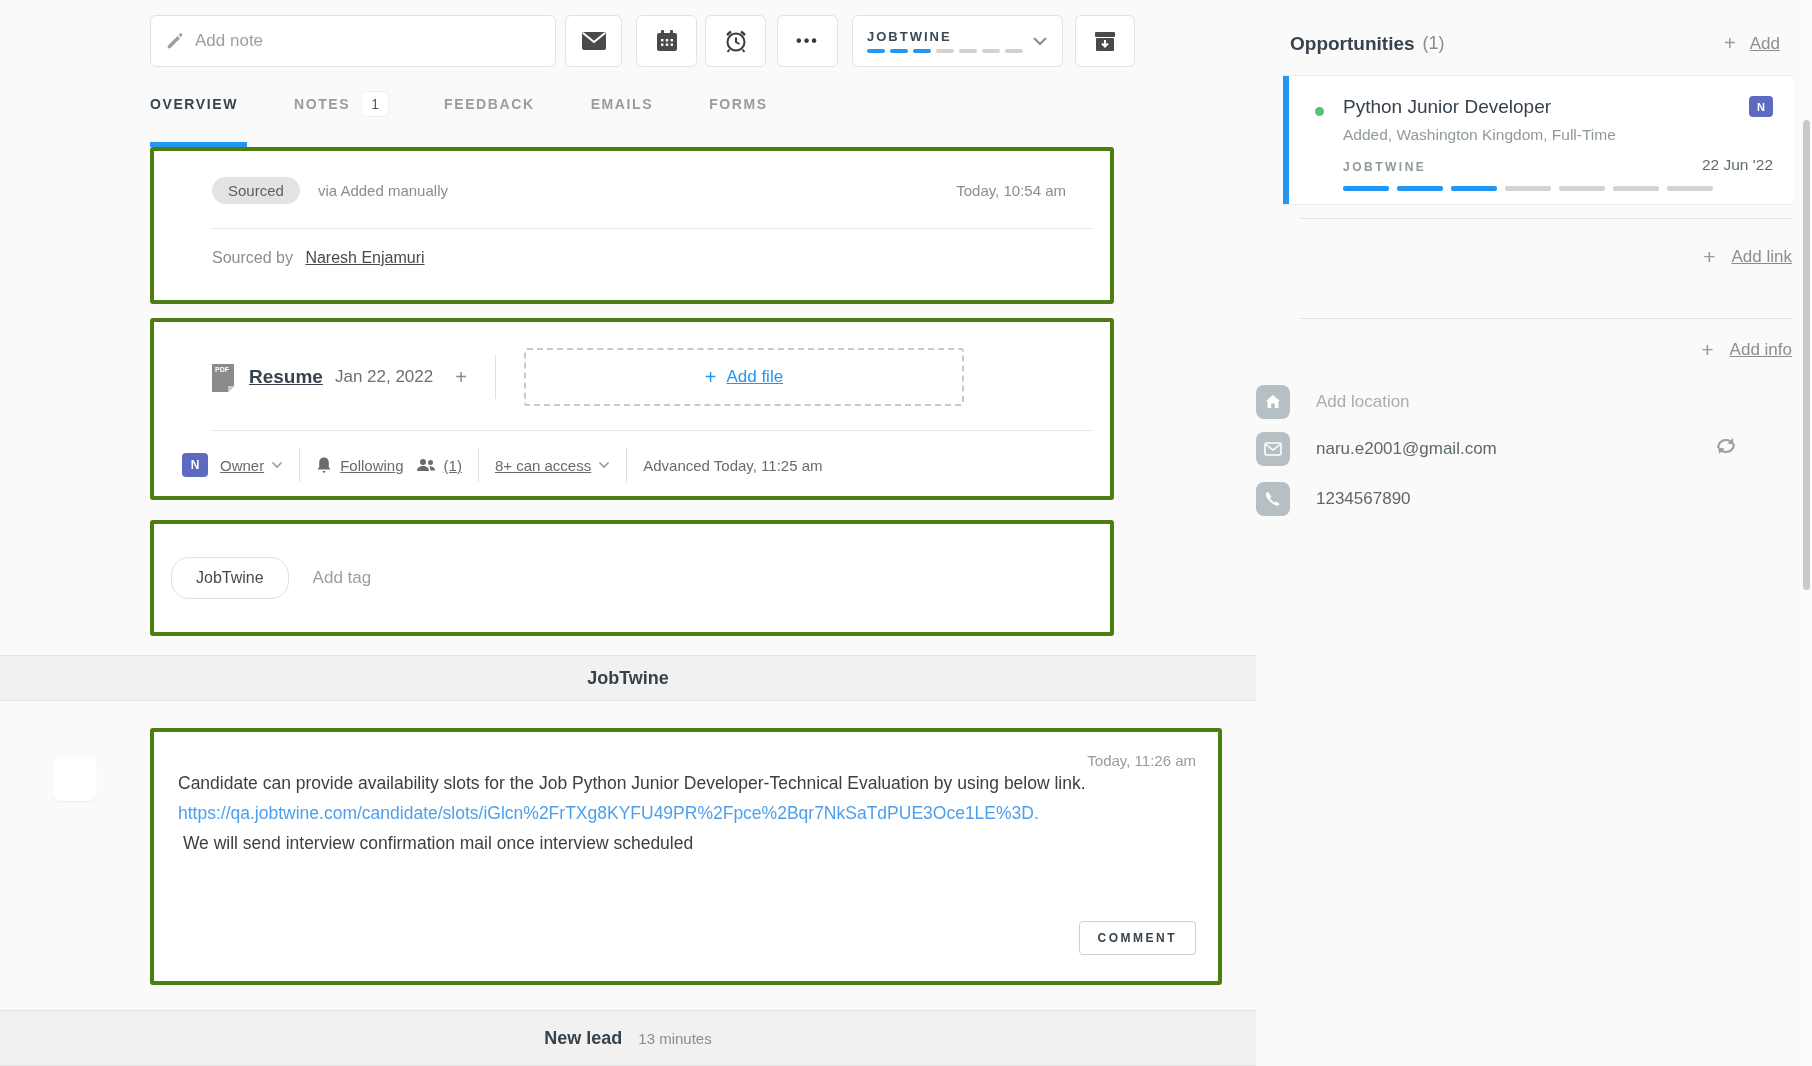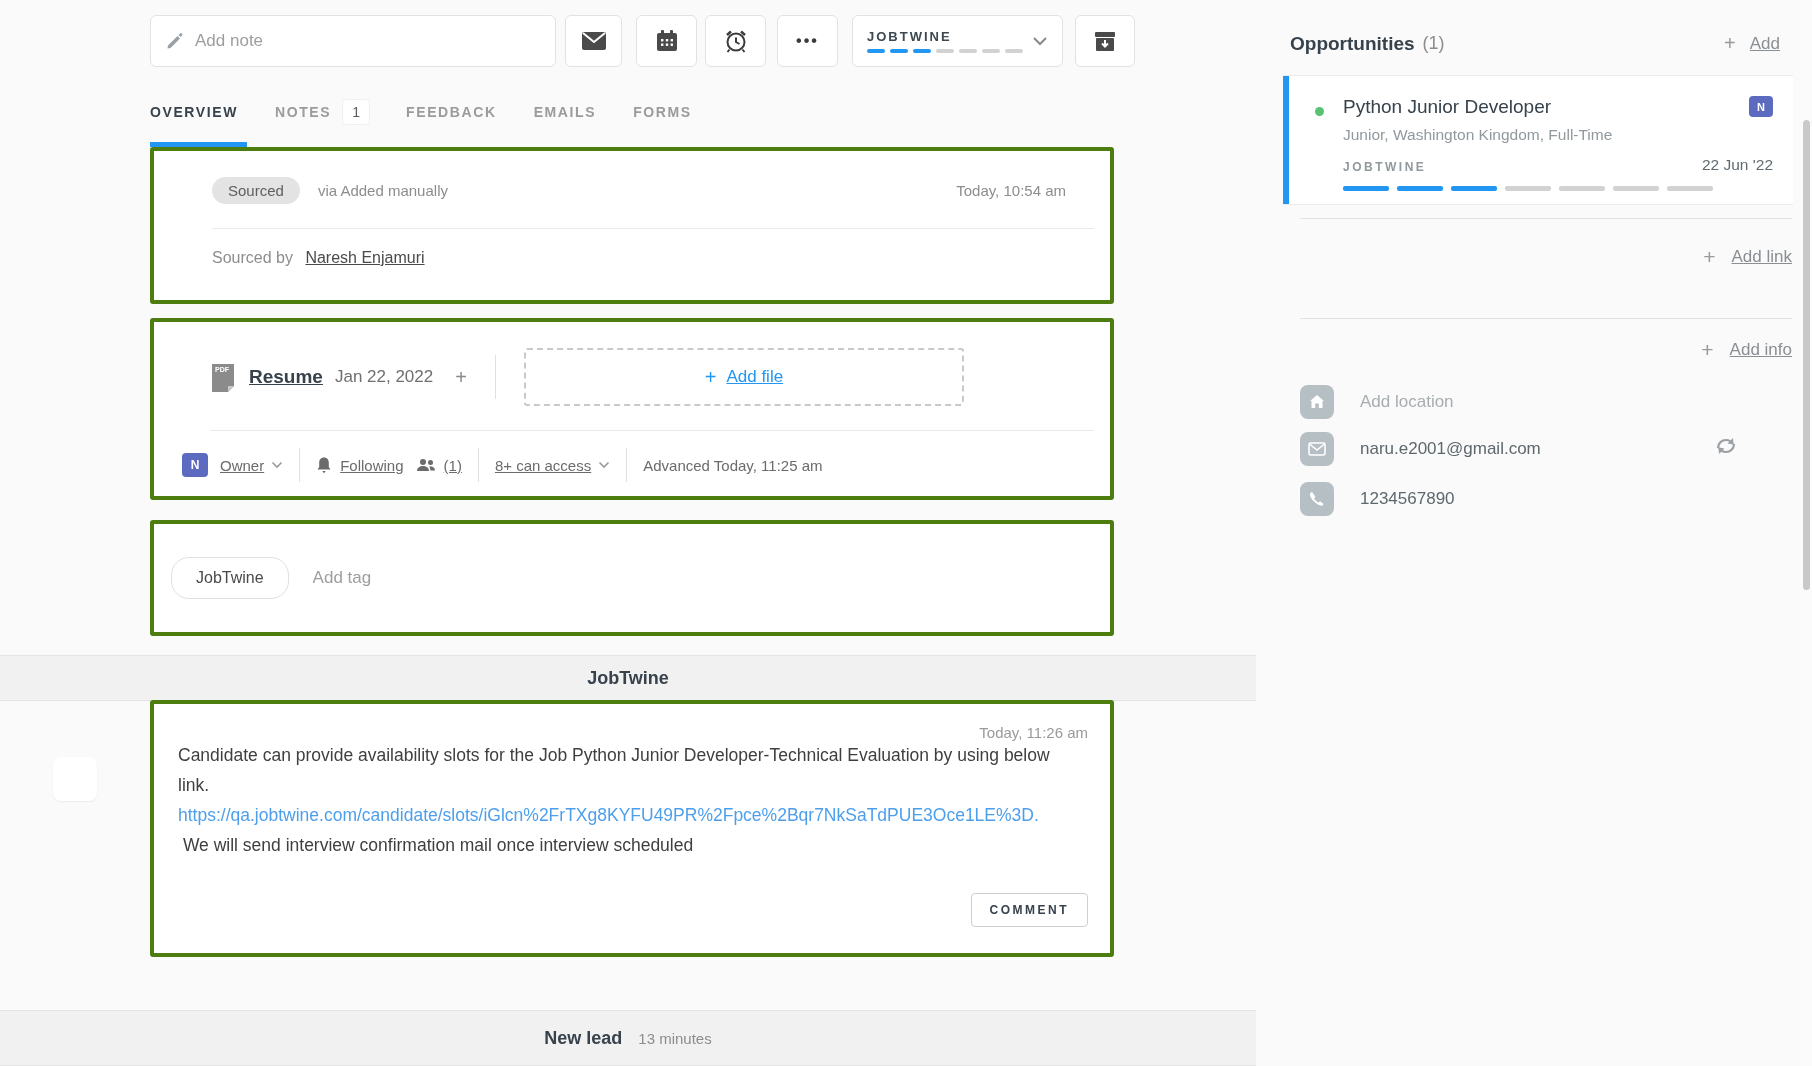--- a/index.html
+++ b/index.html
@@ -32,21 +32,21 @@
     align-items:center; padding:0 14px; cursor:pointer;
   }
   .pipeline-dd .dd-body { flex:1; }
   .dd-label { font-size:13px; font-weight:bold; letter-spacing:2px; color:#3c4852; margin-bottom:5px; }
   .seg-row { display:flex; gap:5px; }
   .seg { width:18px; height:4px; border-radius:2px; background:#d2d2d2; }
   .seg.fill { background:#2196f3; }
   .ellipsis-glyph { font-size:16px; letter-spacing:2px; color:#3a3a3a; font-weight:bold; }
 
   
-  .tabs { left:150px; top:100px; display:flex; gap:37px; align-items:center;justify-content:center; }
+  .tabs { left:150px; top:92px; display:flex; gap:56px; align-items:center;justify-content:center; }
   .tab { font-size:14px; font-weight:bold; letter-spacing:1.6px; color:#9b9b9b; cursor:pointer; display:flex; align-items:center; gap:12px; }
   .tab.active { color:#37424c; }
   .tab-count { background:#fff; border-radius:3px; padding:4px 9px; color:#5a5a5a; letter-spacing:0; font-weight:normal; box-shadow:0 0 0 1px #f0f0f0; }
   .tab-underline { left:150px; top:142px; width:97px; height:5px; background:#2196f3; }
 
   
   .card { background:#fff; border:4px solid #4d7c0f; border-radius:3px; }
   .card1 { left:150px; top:147px; width:964px; height:157px; }
   .row-flex { display:flex; align-items:center; }
   .sourced-row { padding:26px 44px 0 58px; }
@@ -84,21 +84,21 @@
 
   
   .band { left:0; width:1256px; background:#f1f1f1; border-top:1px solid #e4e4e4; border-bottom:1px solid #e4e4e4; display:flex; align-items:center; justify-content:center; }
   .band1 { top:655px; height:46px; }
   .band2 { top:1010px; height:56px; }
   .band-title { font-size:18px; font-weight:bold; color:#37424c; }
   .band-sub { font-size:15px; color:#8d8d8d; margin-left:16px; }
 
   
   .avatar-sq { left:53px; top:757px; width:44px; height:44px; background:#fff; border-radius:8px; box-shadow:0 1px 2px rgba(0,0,0,0.06); }
-  .card4 { left:150px; top:700px; width:964px; height:257px; }
+  .card4 { left:150px; top:728px; width:1072px; height:257px; }
   .cmt-time { position:absolute; top:20px; right:22px; color:#9a9a9a; font-size:15px; }
   .cmt-body { padding:36px 40px 0 24px; font-size:17.5px; line-height:30px; color:#3f3f3f; }
   .cmt-link { color:#4d9fec; word-break:break-all; cursor:pointer; }
   .cmt-line2 { white-space:pre-wrap; }
   .cmt-btn {
     position:absolute; right:22px; bottom:26px; background:#fff;
     border:1px solid #cfcfcf; border-radius:4px; padding:9px 18px;
     font-size:12px; font-weight:bold; letter-spacing:2.5px; color:#37424c;
     font-family:"Liberation Sans", sans-serif; cursor:pointer;
   }
@@ -120,21 +120,21 @@
   .opp-pipe-label { position:absolute; left:60px; top:84px; font-size:12px; font-weight:bold; letter-spacing:2.5px; color:#90999d; }
   .opp-date { position:absolute; right:20px; top:80px; font-size:15.5px; color:#5f6b70; }
   .opp-segs { position:absolute; left:60px; top:110px; display:flex; gap:8px; }
   .opp-segs .seg { width:46px; height:4.5px; }
 
   .sb-div { left:1300px; width:492px; border-top:1px solid #e2e2e2; }
   .sb-action { left:1290px; width:502px; display:flex; justify-content:flex-end; align-items:center; gap:16px; font-size:17px; color:#8a8f93; cursor:pointer; }
   .sb-action .plus { font-size:21px; color:#9a9a9a; }
   .sb-action .lbl { text-decoration:underline; }
 
-  .contact-row { left:1300px; width:492px; display:flex; align-items:center; }
+  .contact-row { left:1256px; width:492px; display:flex; align-items:center; }
   .c-icon { width:34px; height:34px; border-radius:8px; background:#b6bfc3; display:flex; align-items:center; justify-content:center; flex-shrink:0; }
   .c-label { font-size:17px; color:#5d686d; margin-left:26px; }
   .c-label.placeholder { color:#a7adb0; }
   .sync-btn { position:absolute; left:1713px; top:434px; cursor:pointer; }
 
   
   .scroll-track { left:1800px; top:0; width:12px; height:1066px; background:#fbfbfb; }
   .scroll-thumb { left:1803px; top:120px; width:7px; height:470px; background:#c9c9c9; border-radius:4px; }
 </style>
 </head>
@@ -320,21 +320,21 @@
     <span class="plus">+</span>
     <span class="lbl">Add</span>
   </span>
 </div>
 
 <div class="abs opp-card">
   <div class="opp-bar"></div>
   <div class="opp-dot"></div>
   <div class="opp-title">Python Junior Developer</div>
   <div class="opp-badge">N</div>
-  <div class="opp-sub">Junior, Washington Kingdom, Full-Time</div>
+  <div class="opp-sub">Added, Washington Kingdom, Full-Time</div>
   <div class="opp-pipe-label">JOBTWINE</div>
   <div class="opp-date">22 Jun '22</div>
   <div class="opp-segs">
     <span class="seg fill"></span>
       <span class="seg fill"></span>
       <span class="seg fill"></span>
     <span class="seg"></span>
       <span class="seg"></span>
       <span class="seg"></span>
       <span class="seg"></span>

